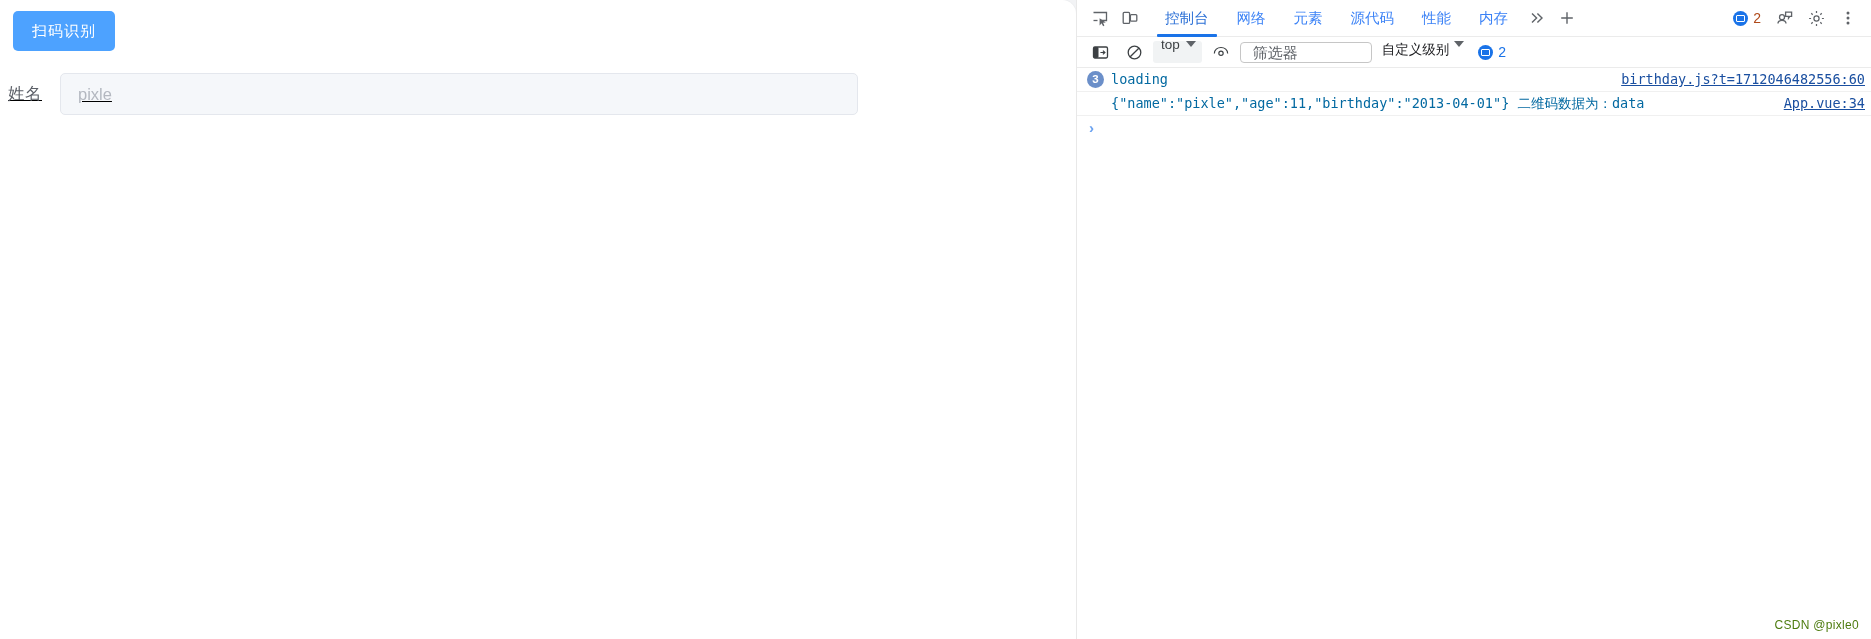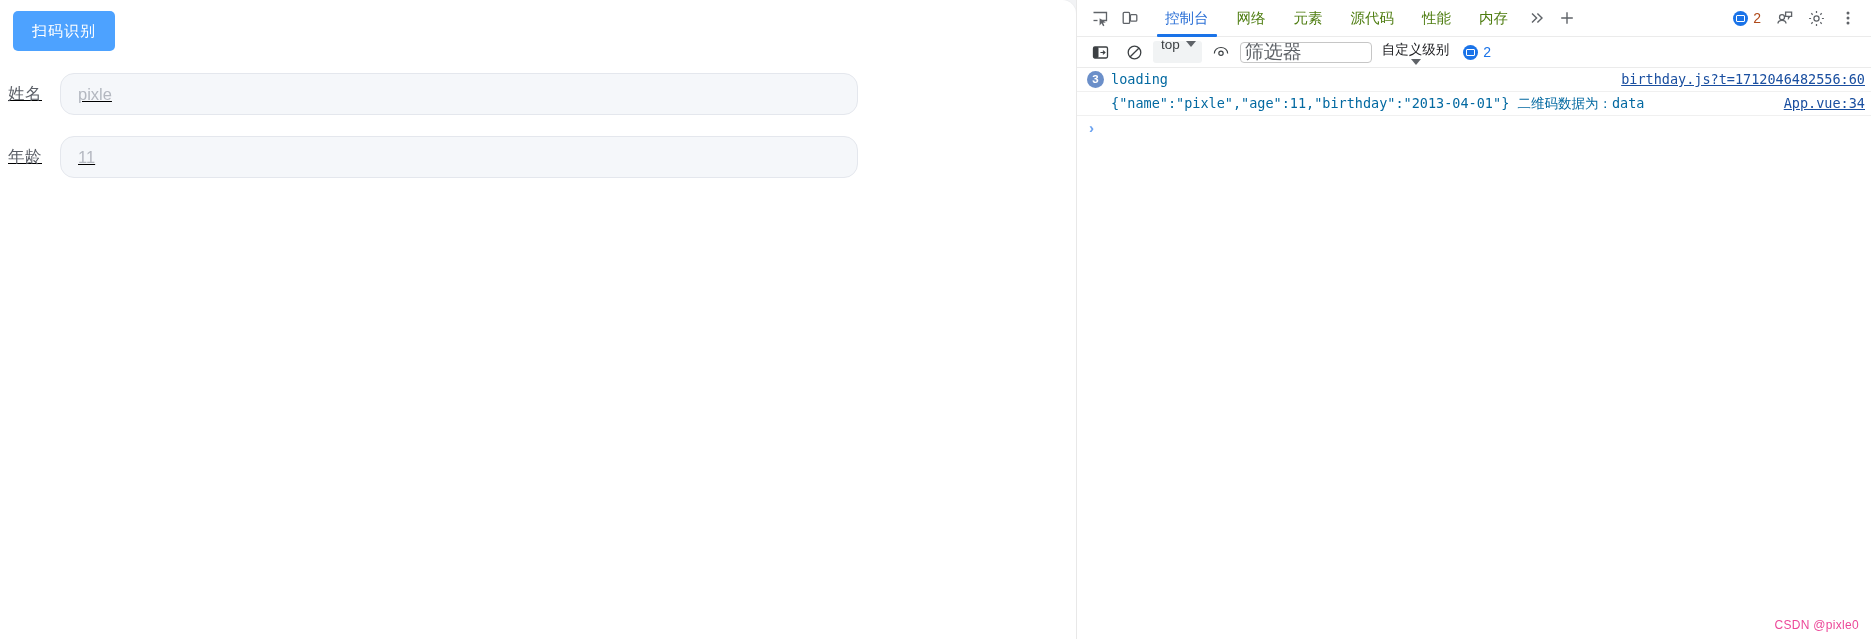--- a/index.html
+++ b/index.html
@@ -64,21 +64,21 @@
     color: #5a5e66;
     text-align: left;
     letter-spacing: 0.5px;
   }
   .form-input {
     flex: 1 1 auto;
     height: 42px;
     margin-right: 218px;
     background: #f5f7fa;
     border: 1px solid #e4e7ed;
-    border-radius: 14px;
+    border-radius: 5px;
     padding: 0 17px;
     font-size: 16.5px;
     color: #606266;
     font-family: "Liberation Sans", "DejaVu Sans", sans-serif;
     outline: none;
   }
   .form-input::placeholder { color: #b4b8c0; }
 
   
   .devtools {
@@ -112,21 +112,21 @@
     color: #5f6368;
     flex: 0 0 auto;
   }
   .dt-tabs { display: flex; align-items: center; height: 37px; margin-left: 6px; }
   .dt-tab {
     position: relative;
     height: 37px;
     padding: 0 14px;
     display: flex; align-items: center;
     font-size: 14.5px;
-    color: #4d7c0f;
+    color: #3b82f6;
     cursor: pointer;
     white-space: nowrap;
   }
   .dt-tab.active { color: #2a6fd6; }
   .dt-tab.active::after {
     content: "";
     position: absolute;
     left: 6px; right: 6px; bottom: 0;
     height: 3px;
     background: #1a73e8;
@@ -176,32 +176,32 @@
     width: 0; height: 0;
     border-left: 5px solid transparent;
     border-right: 5px solid transparent;
     border-top: 6px solid #5f6368;
   }
   .filter-input {
     width: 132px;
     height: 21px;
     border: 1px solid #c6c6c6;
     border-radius: 4px;
-    padding: 0 4px;
-    font-size: 19px;
+    padding: 0 12px;
+    font-size: 15px;
     color: #202124;
     background: #fff;
     outline: none;
     font-family: "Liberation Sans", "DejaVu Sans", sans-serif;
   }
   .filter-input::placeholder { color: #5f6368; }
   .level-select {
-    display: flex; align-items: center; 
+    display: flex; gap: 5px;
     height: 22px; padding: 0 4px 0 6px;
-    font-size: 13.5px; color: #202124; cursor: pointer; border-radius: 3px; flex-direction: column;
+    font-size: 13.5px; color: #202124; cursor: pointer; border-radius: 3px;
   }
   .msg-badge { display: flex; align-items: center; gap: 5px; padding-left: 6px; cursor: pointer; }
   .msg-badge .badge-count { color: #1a73e8; }
 
   
   .console-body {
     flex: 1 1 auto;
     position: relative;
     overflow: hidden;
     background: #ffffff;
@@ -249,21 +249,21 @@
     display: flex; align-items: center;
     height: 22px;
     padding-left: 12px;
   }
   .prompt-arrow { color: #6aa2f0; font-size: 15px; font-weight: bold; font-family:"Liberation Sans",sans-serif;}
 
   .watermark {
     position: absolute;
     right: 12px; bottom: 7px;
     font-size: 12px;
-    color: #ec4899;
+    color: #4d7c0f;
     font-family: "Liberation Sans", "DejaVu Sans", sans-serif;
     letter-spacing: 0.3px;
   }
   svg { display: block; }
 </style>
 </head>
 <body>
 
 <div class="screen">
 
@@ -272,24 +272,20 @@
 
       <button class="scan-btn">扫码识别</button>
 
       <div class="form">
 
         <div class="form-row">
           <div class="form-label">姓名</div>
           <input class="form-input" type="text" placeholder="pixle" style="">
         </div>
 
-        <div class="form-row">
-          <div class="form-label">年龄</div>
-          <input class="form-input" type="text" placeholder="11" style="">
-        </div>
 
 
       </div>
     </div>
   </div>
 
   <div class="devtools">
 
     <div class="dt-tabbar">
 

